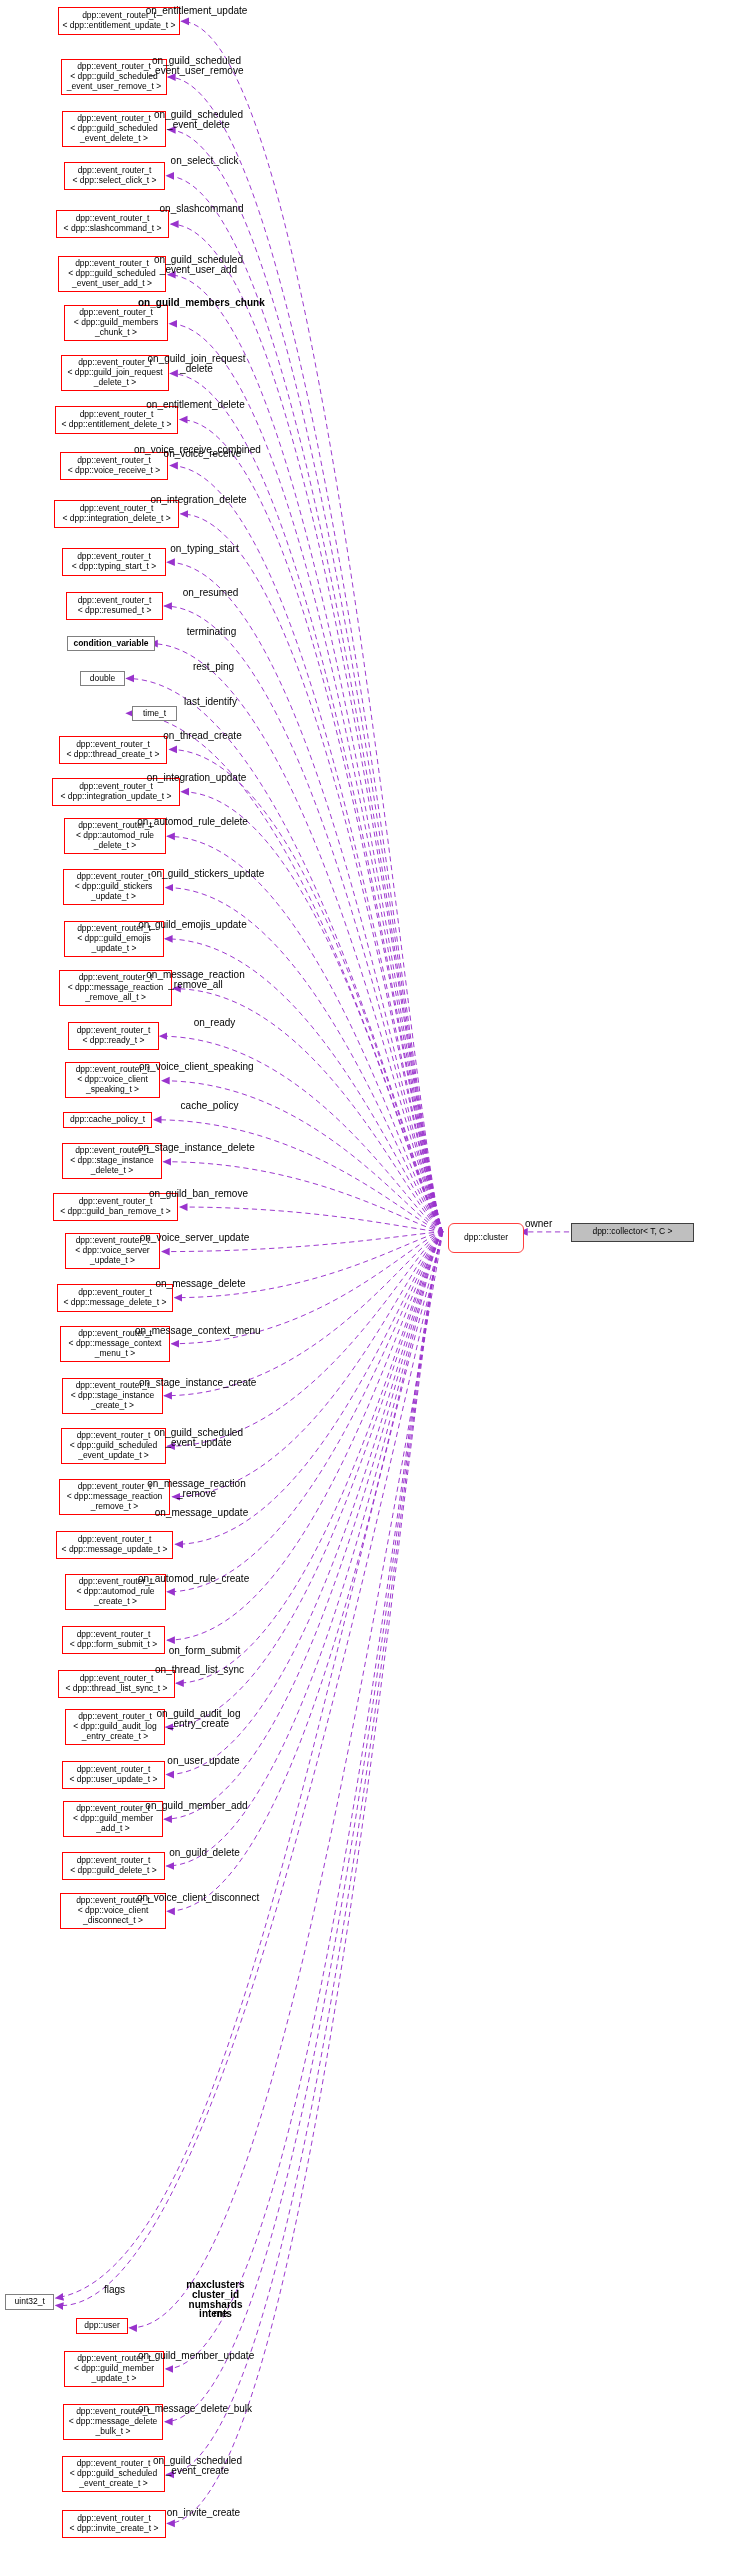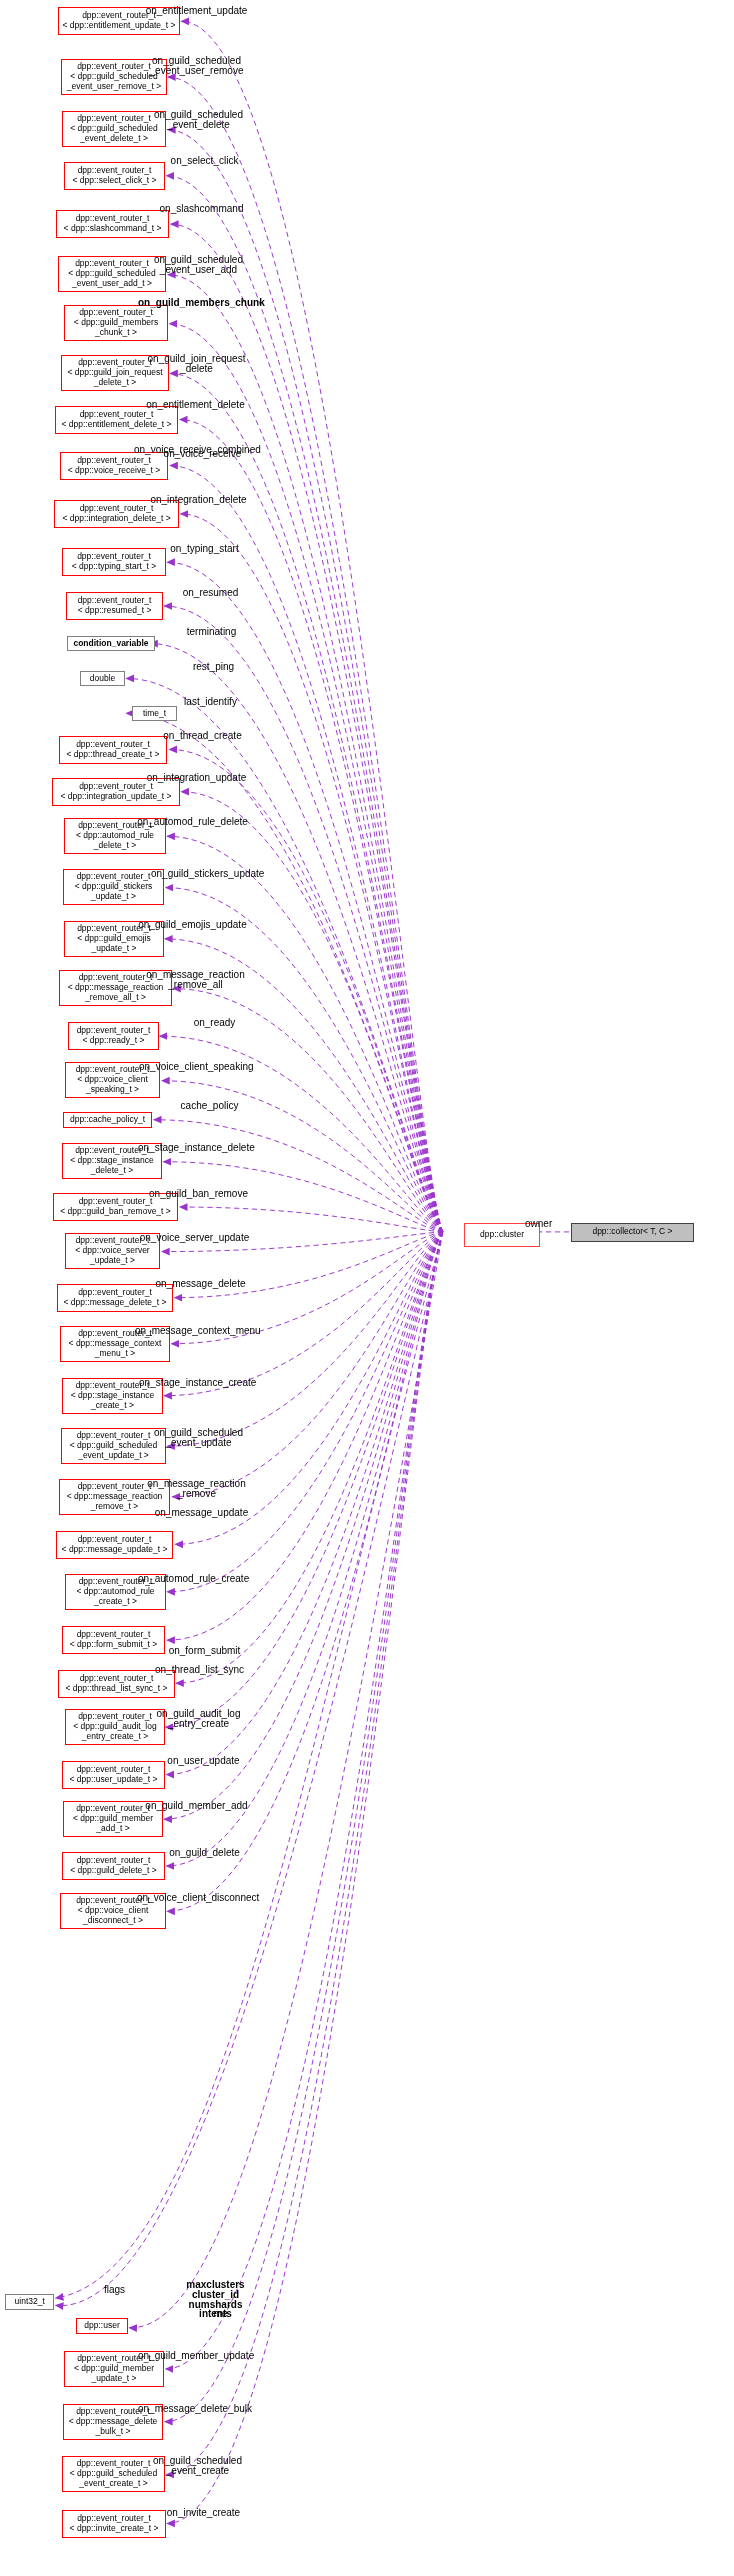--- a/index.html
+++ b/index.html
@@ -232,21 +232,21 @@
 &lt; dpp::guild_member
 _update_t &gt;</div>
       <div class="node" style="left: 63px; top: 2404px; width: 100px; height: 36px;">dpp::event_router_t
 &lt; dpp::message_delete
 _bulk_t &gt;</div>
       <div class="node" style="left: 62px; top: 2456px; width: 103px; height: 36px;">dpp::event_router_t
 &lt; dpp::guild_scheduled
 _event_create_t &gt;</div>
       <div class="node" style="left: 62px; top: 2510px; width: 104px; height: 27.5px;">dpp::event_router_t
 &lt; dpp::invite_create_t &gt;</div>
-      <div class="node center" style="left: 464px; top: 1223px; width: 76px; height: 24px;">dpp::cluster</div>
+      <div class="node center" style="left: 448px; top: 1223px; width: 76px; height: 30px; border-radius: 6px;">dpp::cluster</div>
       <div class="node filled" style="left: 571px; top: 1223px; width: 123px; height: 18.6px;">dpp::collector&lt; T, C &gt;</div>
     </div>
   <div id="label-layer">
       <div class="edge-label" style="left: 525px; top: 1219px;">owner</div>
       <div class="edge-label" style="left: 141px; top: 6px; width: 111px;">on_entitlement_update</div>
       <div class="edge-label" style="left: 141px; top: 56px; width: 111px;">on_guild_scheduled
 _event_user_remove</div>
       <div class="edge-label" style="left: 143px; top: 110px; width: 111px;">on_guild_scheduled
 _event_delete</div>
       <div class="edge-label" style="left: 149px; top: 156px; width: 111px;">on_select_click</div>

